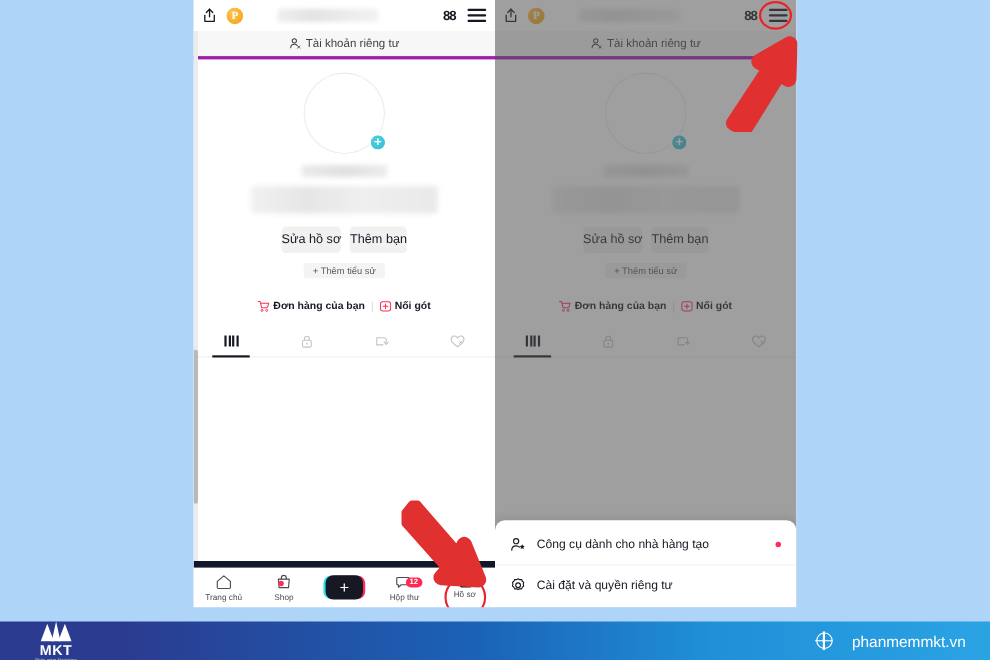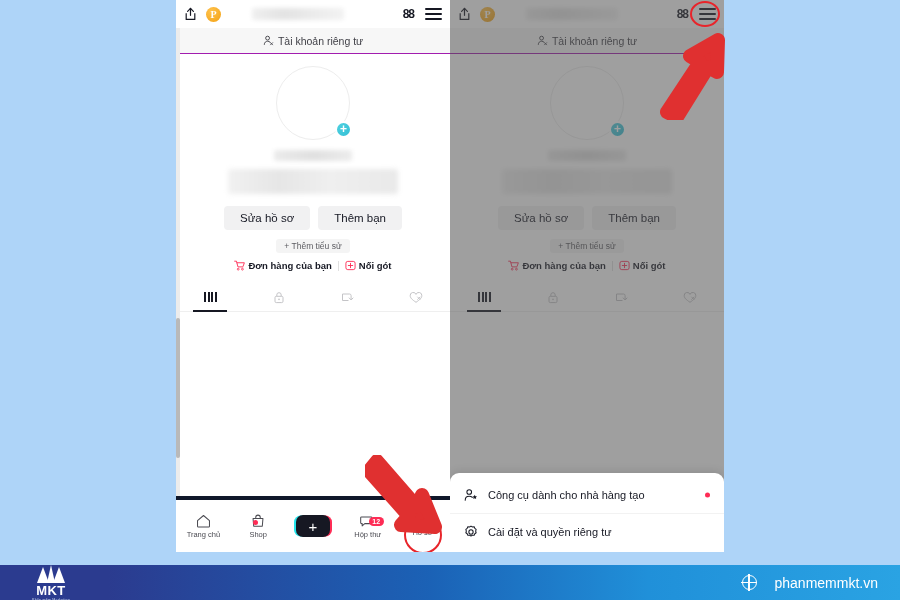--- a/index.html
+++ b/index.html
@@ -61,21 +61,21 @@
   }
   .steps-ico { font-size: 12px; color: #161823; letter-spacing:-1px; font-weight:700;}
   .hamburger { width: 17px; display: flex; flex-direction: column; gap: 3px; }
   .hamburger i { display: block; height: 1.8px; background: #161823; border-radius: 2px; }
 
   
   .priv-row {
     height: 26px; background: #f7f7f7;
     display: flex; align-items: center; justify-content: center;
     gap: 4px; font-size: 10.5px; color: #3f3f46;
-    border-bottom: 1px solid #a21caf;
+    border-bottom: 3px solid #a21caf;
   }
 
   
   .profile { padding-top: 12px; display: flex; flex-direction: column; align-items: center; }
   .avatar-wrap { position: relative; width: 74px; height: 74px; }
   .avatar {
     width: 74px; height: 74px; border-radius: 50%;
     border: 1px solid #ededed; background: #fff;
   }
   .avatar-plus {
@@ -93,29 +93,29 @@
   }
   .stats-blur {
     margin-top: 8px; width: 170px; height: 25px; border-radius: 3px;
     background: linear-gradient(90deg,#f1f1f1,#e6e6e6 30%,#efefef 60%,#e9e9e9);
     filter: blur(2.6px);
   }
 
   .btn-row { margin-top: 12px; display: flex; gap: 8px; }
   .gbtn {
     background: #f1f1f2; border: none; border-radius: 4px;
-    padding: 6px 16px; font-size: 11.5px; color: #161823;
+    padding: 6px 0; font-size: 11.5px; color: #161823;
     font-family: "Liberation Sans", sans-serif; cursor: pointer;
   }
   .bio-btn {
     margin-top: 9px; background: #f4f4f4; border-radius: 3px;
     padding: 2px 8px; font-size: 8.5px; color: #5b5b60;
   }
   .shop-row {
-    margin-top: 7px; display: flex; align-items: center; gap: 6px;
+    margin-top: 20px; display: flex; align-items: center; gap: 6px;
     font-size: 9.5px; color: #161823; font-weight: 700;
   }
   .shop-item { display: flex; align-items: center; gap: 3px; }
   .divider-v { width: 1px; height: 10px; background: #e0e0e0; }
 
   
   .tabs {
     margin-top: 12px; display: flex; border-bottom: 1px solid #efefef;
   }
   .tab {
@@ -126,22 +126,22 @@
     content: ""; position: absolute; bottom: -1px; left: 50%; transform: translateX(-50%);
     width: 34px; height: 2px; background: #161823;
   }
   .grid-ico { display: flex; gap: 1.5px; }
   .grid-ico i { display:block; width: 2px; height: 10px; background: #161823; }
 
   .feed-blank { flex: 1; background: #fff; }
 
   
   .bottomnav {
-    position: absolute; bottom: 0; left: 0; right: 0; height: 56px;
-    background: #fff; border-top: 4px solid #0f172a;
+    position: absolute; bottom: 0; left: 0; right: 0; height: 42px;
+    background: #fff; border-top: 6px solid #0f172a;
     display: flex; align-items: center;
   }
   .navitem {
     flex: 1; display: flex; flex-direction: column; align-items: center;
     justify-content: center; gap: 2px; position: relative;
   }
   .navlabel { font-size: 7.5px; color: #4b4b52; }
   .plusbtn {
     width: 34px; height: 22px; border-radius: 7px; background: #161823;
     display: flex; align-items: center; justify-content: center;

